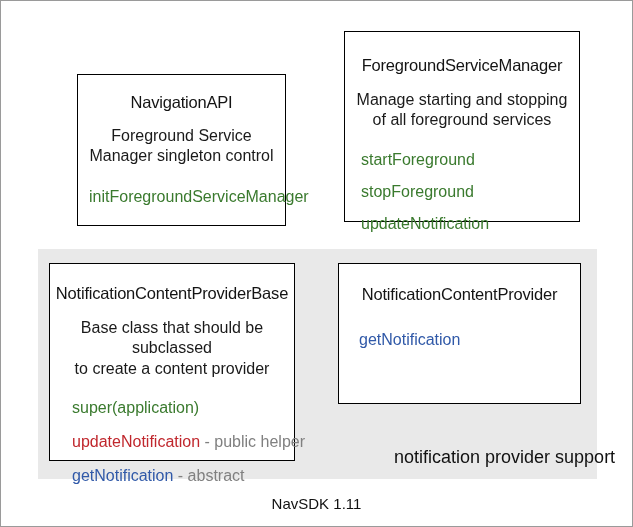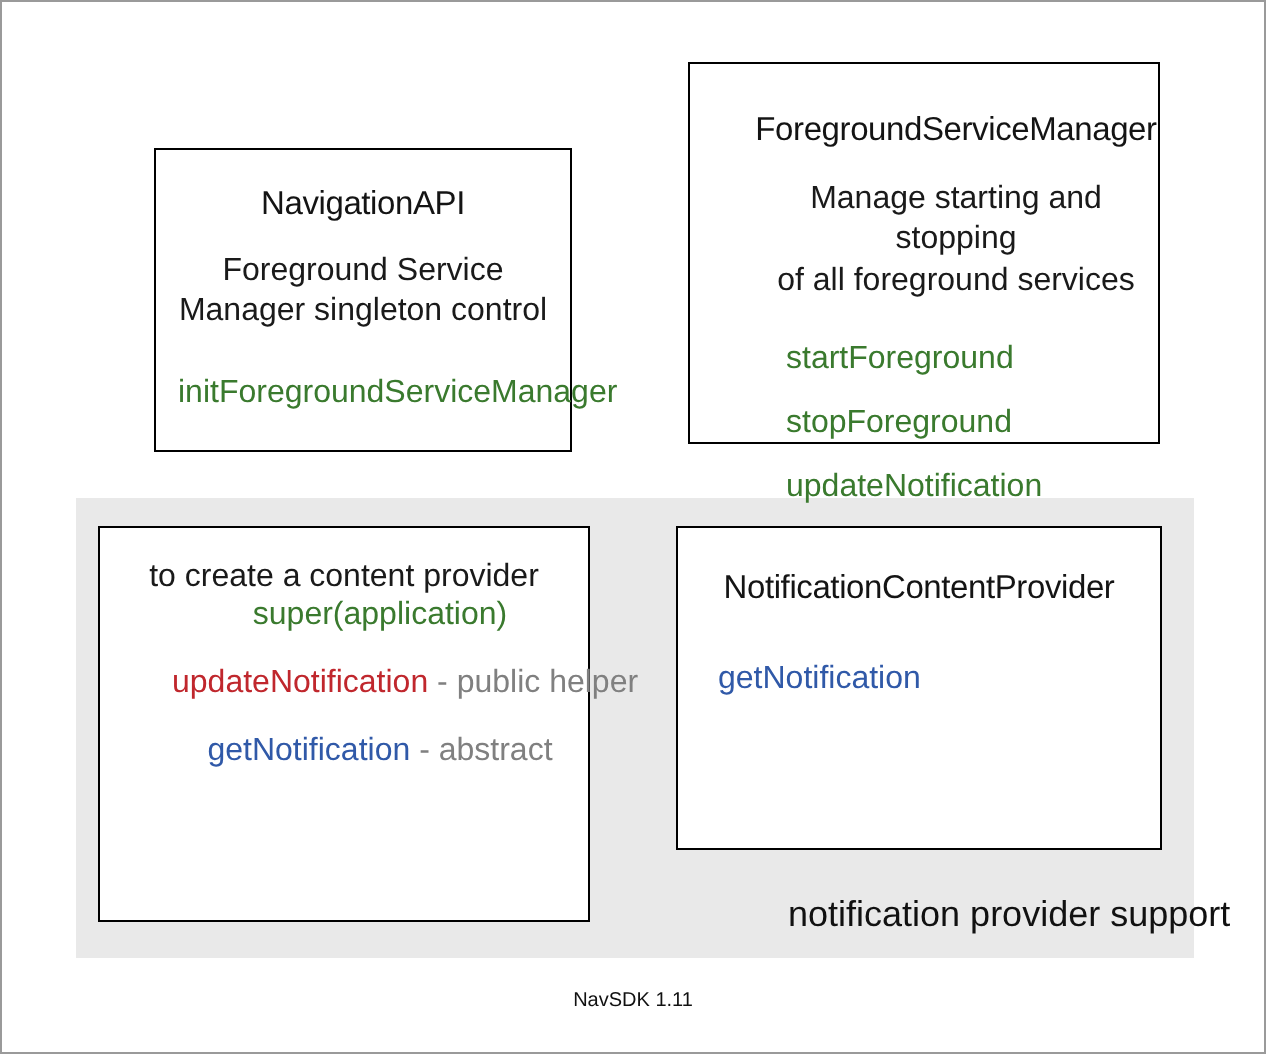--- a/index.html
+++ b/index.html
@@ -64,59 +64,59 @@
   #box-navigation-api {
     left: 76px; top: 73px; width: 209px; height: 152px;
   }
   #box-navigation-api .class-title { margin-top: 18px; }
   #box-navigation-api .class-desc  { margin-top: 14px; }
   #box-navigation-api .members     { margin-top: 21px; padding-left: 11px; }
   #box-navigation-api .member      { margin-bottom: 13px; }
 
   
   #box-foreground-service-manager {
-    left: 343px; top: 30px; width: 236px; height: 191px; padding-left: 32px;
+    left: 343px; top: 30px; width: 236px; height: 191px;
   }
   #box-foreground-service-manager .class-title { margin-top: 24px; }
   #box-foreground-service-manager .class-desc  { margin-top: 15px; }
   #box-foreground-service-manager .members     { margin-top: 20px; padding-left: 16px; }
   #box-foreground-service-manager .member      { margin-bottom: 14px; }
 
   
   #panel-notification-support {
     left: 37px; top: 248px; width: 559px; height: 230px;
   }
   #label-notification-support {
     left: 393px; top: 446px;
   }
 
   
   #box-ncp-base {
     left: 48px; top: 262px; width: 246px; height: 198px;
   }
   #box-ncp-base .class-title { margin-top: 20px; }
   #box-ncp-base .class-desc  { margin-top: 15px; }
-  #box-ncp-base .members     { padding-left: 36px; text-align: center; }
+  #box-ncp-base .members     { margin-top: 20px; padding-left: 22px; }
   #box-ncp-base .member      { margin-bottom: 16px; }
 
   
   #box-ncp-interface {
-    left: 337px; top: 262px; width: 243px; height: 162px;
+    left: 337px; top: 262px; width: 243px; height: 141px;
   }
   #box-ncp-interface .class-title { margin-top: 21px; }
   #box-ncp-interface .class-desc  { margin-top: 15px; }
   #box-ncp-interface .members     { margin-top: 27px; padding-left: 20px; }
   #box-ncp-interface .member      { margin-bottom: 10px; }
 
   #footer-version {
     position: absolute;
     left: 0; right: 0;
     top: 494px;
     text-align: center;
-    font-size: 10px;
+    font-size: 15px;
     color: #111111;
   }
 </style>
 </head>
 <body>
 
 <div id="canvas">
 
   <div class="panel" id="panel-notification-support"></div>
   <div class="panel-label" id="label-notification-support">notification provider support</div>
@@ -147,21 +147,23 @@
       <div class="member">
         <span class="m-green">stopForeground</span><span class="m-note"></span>
       </div>
       <div class="member">
         <span class="m-green">updateNotification</span><span class="m-note"></span>
       </div>
     </div>
   </div>
 
   <div class="class-box" id="box-ncp-base">
+    <div class="class-title">NotificationContentProviderBase</div>
     <div class="class-desc">
+      <div>Base class that should be subclassed</div>
       <div>to create a content provider</div>
     </div>
     <div class="members">
       <div class="member">
         <span class="m-green">super(application)</span><span class="m-note"></span>
       </div>
       <div class="member">
         <span class="m-red">updateNotification</span><span class="m-note"> - public helper</span>
       </div>
       <div class="member">

